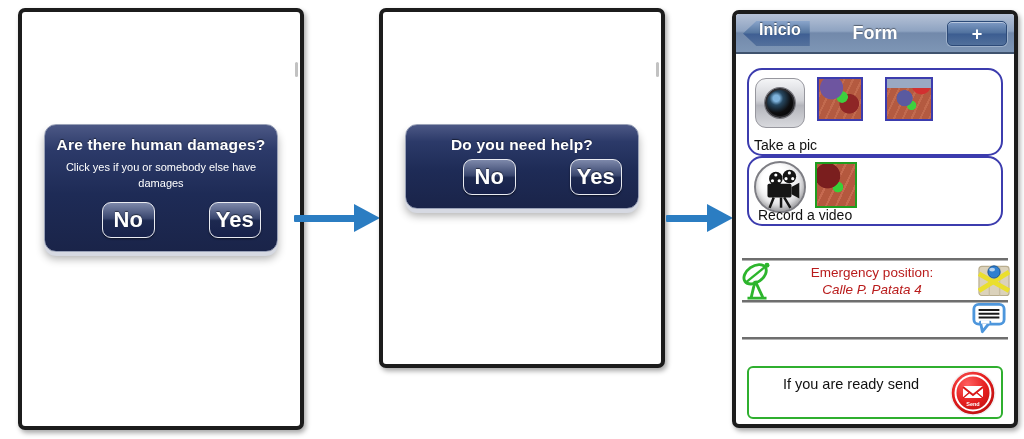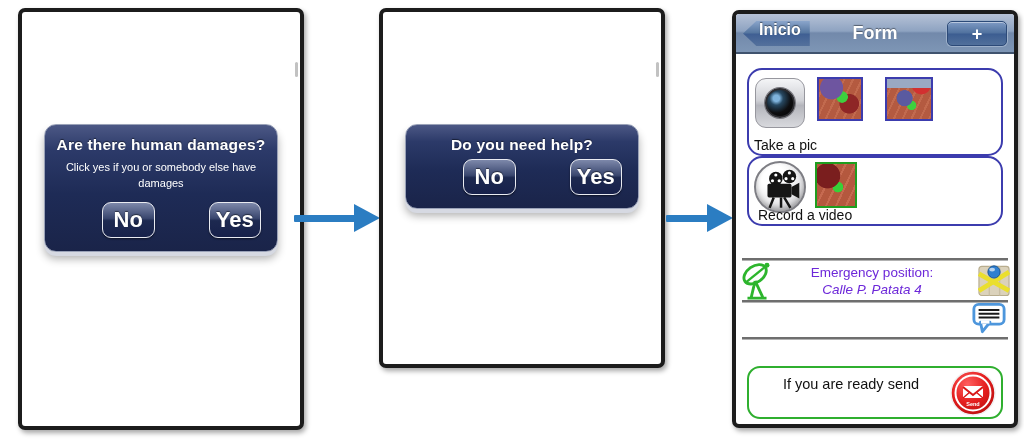--- a/index.html
+++ b/index.html
@@ -90,31 +90,31 @@
   .thumb.v1 { left:66px; top:4px; width:42px; height:46px; border-color:#1f9e1f;
      background:radial-gradient(circle at 28% 28%, #7a1e1e 0 30%, rgba(0,0,0,0) 32%),
         radial-gradient(circle at 55% 55%, #38d038 0 16%, rgba(0,0,0,0) 18%),
         repeating-linear-gradient(115deg, #b4583e 0 7px, #c66a50 7px 9px); }
 
   
   .divider { position:absolute; left:6px; right:6px; height:2px;
              border-top:2px solid #6e6e6e; border-bottom:1px solid #b2b2b2; }
   #divider1 { top:244px; } #divider2 { top:286px; } #divider3 { top:323px; }
 
-  .row-text { position:absolute; text-align:center; color:#6d28d9; font-size:13.5px; line-height:17px; }
+  .row-text { position:absolute; text-align:center; color:#b91c1c; font-size:13.5px; line-height:17px; }
   #position-text { left:40px; right:46px; top:250px; }
   #position-value { font-style:italic; }
   #status-text { left:26px; right:52px; top:290px; }
   .gps-icon { position:absolute; left:2px; top:246px; }
   .map-icon { position:absolute; right:4px; top:247px; cursor:pointer; }
   .bubble-icon { position:absolute; right:8px; top:288px; cursor:pointer; }
 
   
   .send-box { position:absolute; left:11px; right:11px; top:352px; height:53px;
-              border:2px solid #2faf2f; border-radius:13px; background:#fff; cursor:pointer; }
+              border:2px solid #2faf2f; border-radius:6px; background:#fff; cursor:pointer; }
   .send-text { position:absolute; left:14px; right:62px; top:7px; text-align:center;
                font-size:14.5px; line-height:18px; color:#111; }
   .send-icon { position:absolute; right:5px; top:2px; }
 </style>
 </head>
 <body>
 
 <div class="canvas">
 
   <div class="phone" id="phone1">

